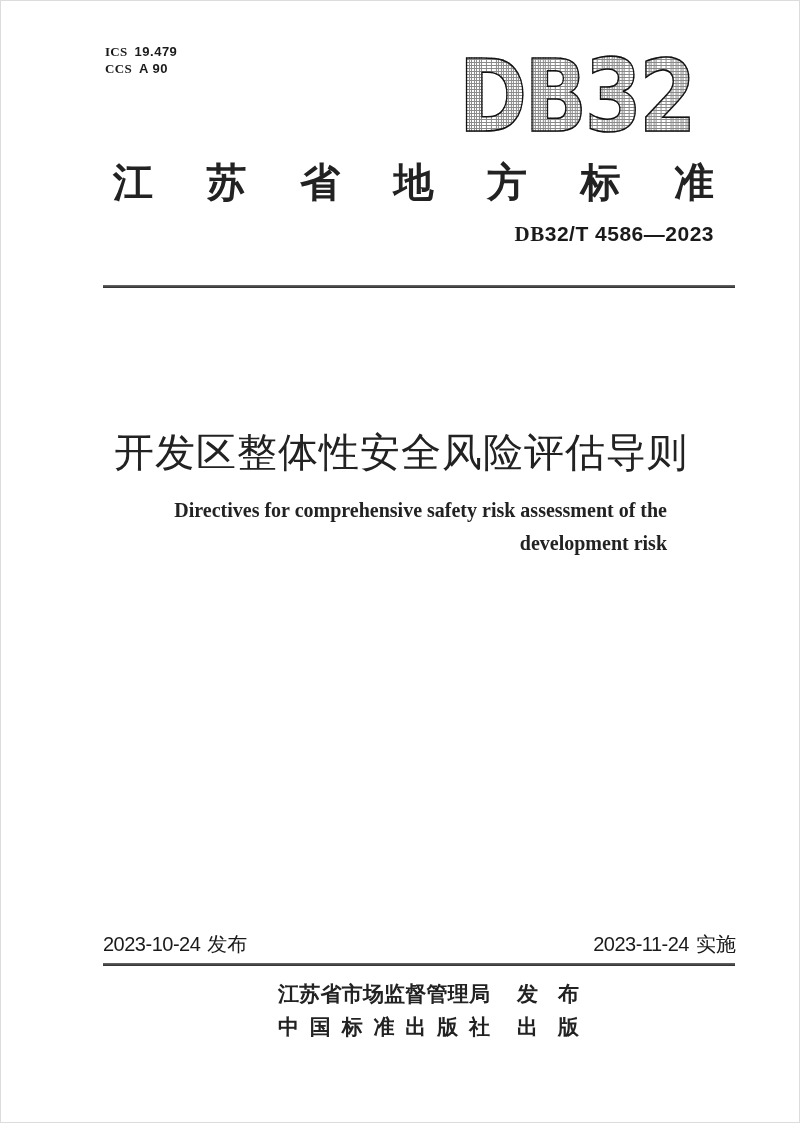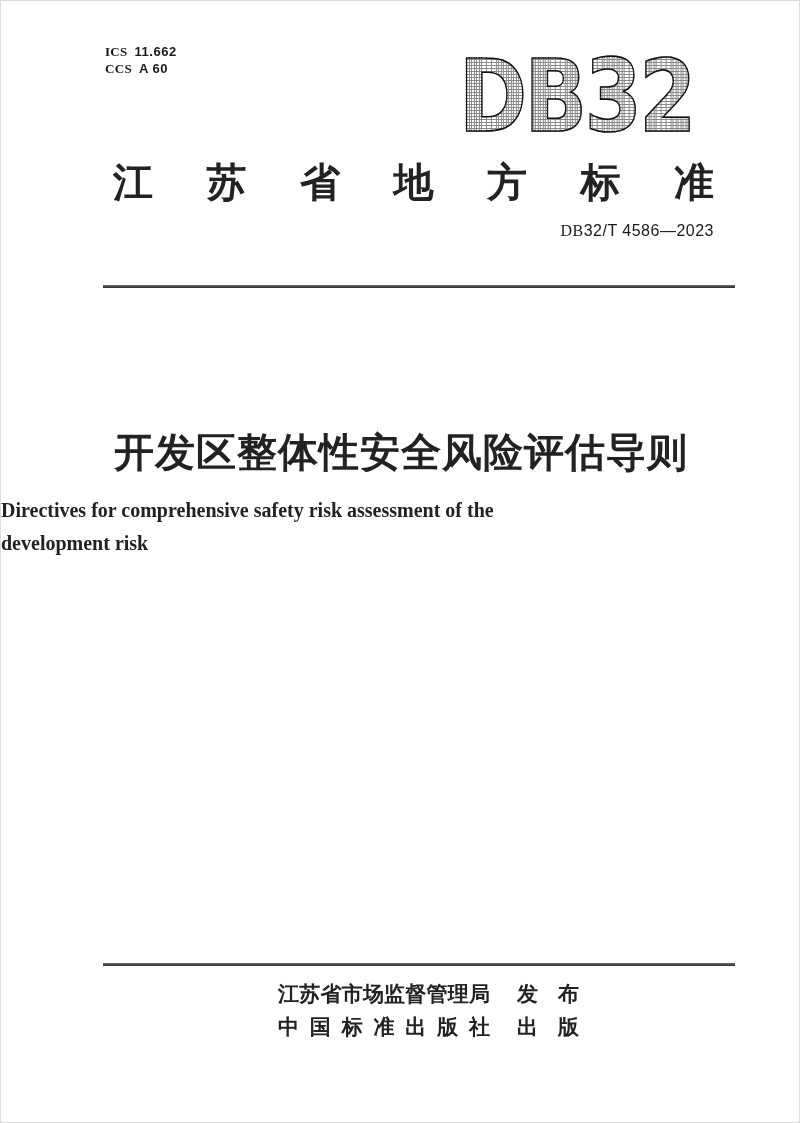--- a/index.html
+++ b/index.html
@@ -37,34 +37,34 @@
     -webkit-text-stroke:1.6px #121212;
   }
 
   
   .std-name{
     position:absolute;left:112px;top:157px;width:601px;
     display:flex;justify-content:space-between;
     font-size:40px;font-weight:bold;line-height:48px;color:#222;
   }
 
-  .doc-number{position:absolute;left:102px;top:221px;width:611px;text-align:right;font-size:16px;font-weight:normal;letter-spacing:.5px;}
+  .doc-number{position:absolute;left:102px;top:221px;width:611px;text-align:right;font-size:21px;font-weight:bold;letter-spacing:.5px;}
   .doc-number .num-prefix{font-family:"Liberation Serif","DejaVu Serif",serif;}
   .doc-number .num-rest{font-family:"Liberation Sans",sans-serif;}
 
   .rule{position:absolute;left:102px;width:632px;height:3px;background:linear-gradient(#6a6a6a,#2c2c2c);}
   .rule-top{top:284px;}
   .rule-bottom{top:962px;}
 
   .title-zh{
     position:absolute;left:0;top:424px;width:800px;margin:0;
-    text-align:center;font-size:40px;font-weight:bold;line-height:54px;letter-spacing:1px;color:#222;
+    text-align:center;font-size:40px;font-weight:normal;line-height:54px;letter-spacing:1px;color:#222;
   }
   .title-en{
-    position:absolute;left:0;top:493px;width:666px;text-align:left;
+    position:absolute;left:0;top:493px;width:666px;text-align:right;
     font-family:"Liberation Serif","DejaVu Serif",serif;
     font-weight:bold;font-size:20px;line-height:33px;color:#222;
   }
 
   .dates-row{
     position:absolute;left:102px;top:930px;width:633px;
     display:flex;justify-content:space-between;
     font-size:20px;line-height:26px;
   }
   .dates-row .date-num{letter-spacing:-.5px;}
@@ -75,24 +75,24 @@
   .pub-name{display:flex;justify-content:space-between;width:212px;}
   .pub-role{display:flex;justify-content:space-between;width:62px;margin-left:27px;}
 </style>
 </head>
 <body>
 
 <div class="page">
 
   <div class="ics-block">
     <div>
-      <span class="lbl">ICS</span><span class="val">11.662</span>
+      <span class="lbl">ICS</span><span class="val">19.479</span>
     </div>
     <div>
-      <span class="lbl">CCS</span><span class="val">A 60</span>
+      <span class="lbl">CCS</span><span class="val">A 90</span>
     </div>
   </div>
 
   <div class="logo">
     <span class="logo-shadow">DB32</span>
     <span class="logo-face">DB32</span>
   </div>
 
   <div class="std-name">
       <span>江</span>
@@ -110,20 +110,28 @@
 
   <div class="rule rule-top"></div>
 
   <h1 class="title-zh">开发区整体性安全风险评估导则</h1>
 
   <div class="title-en">
     <div>Directives for comprehensive safety risk assessment of the</div>
     <div>development risk</div>
   </div>
 
+  <div class="dates-row">
+    <span>
+      <span class="date-num">2023-10-24</span><span class="date-lbl">发布</span>
+    </span>
+    <span>
+      <span class="date-num">2023-11-24</span><span class="date-lbl">实施</span>
+    </span>
+  </div>
 
   <div class="rule rule-bottom"></div>
 
   <div class="publisher-block">
     <div class="pub-row">
       <span class="pub-name">
           <span>江</span>
           <span>苏</span>
           <span>省</span>
           <span>市</span>

